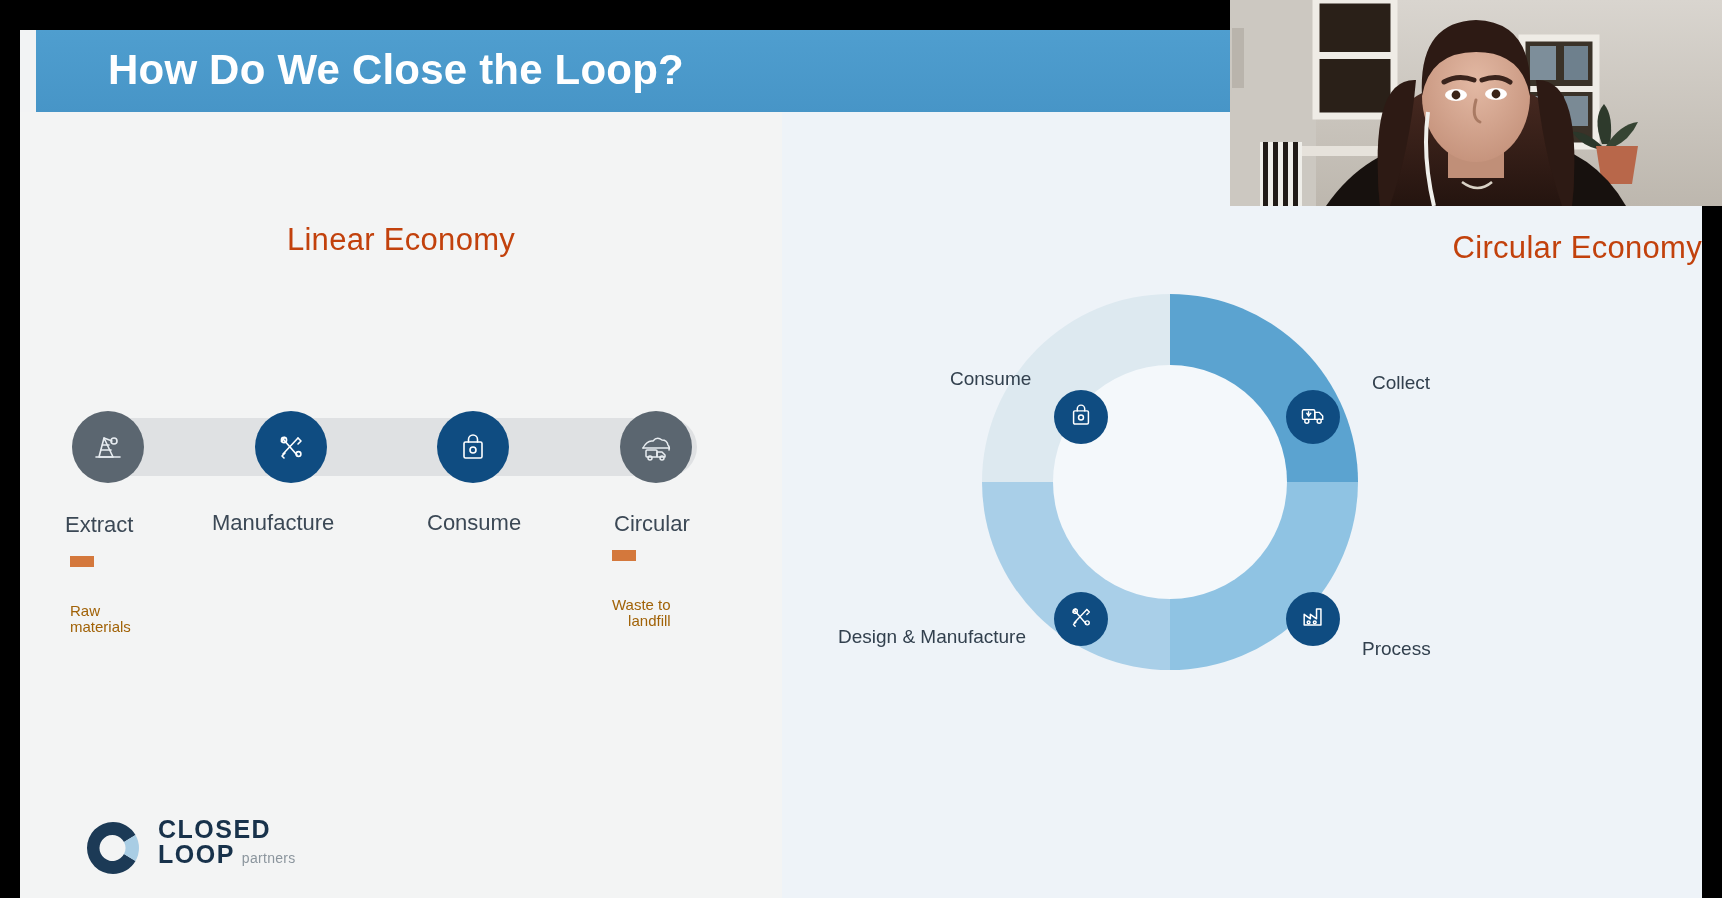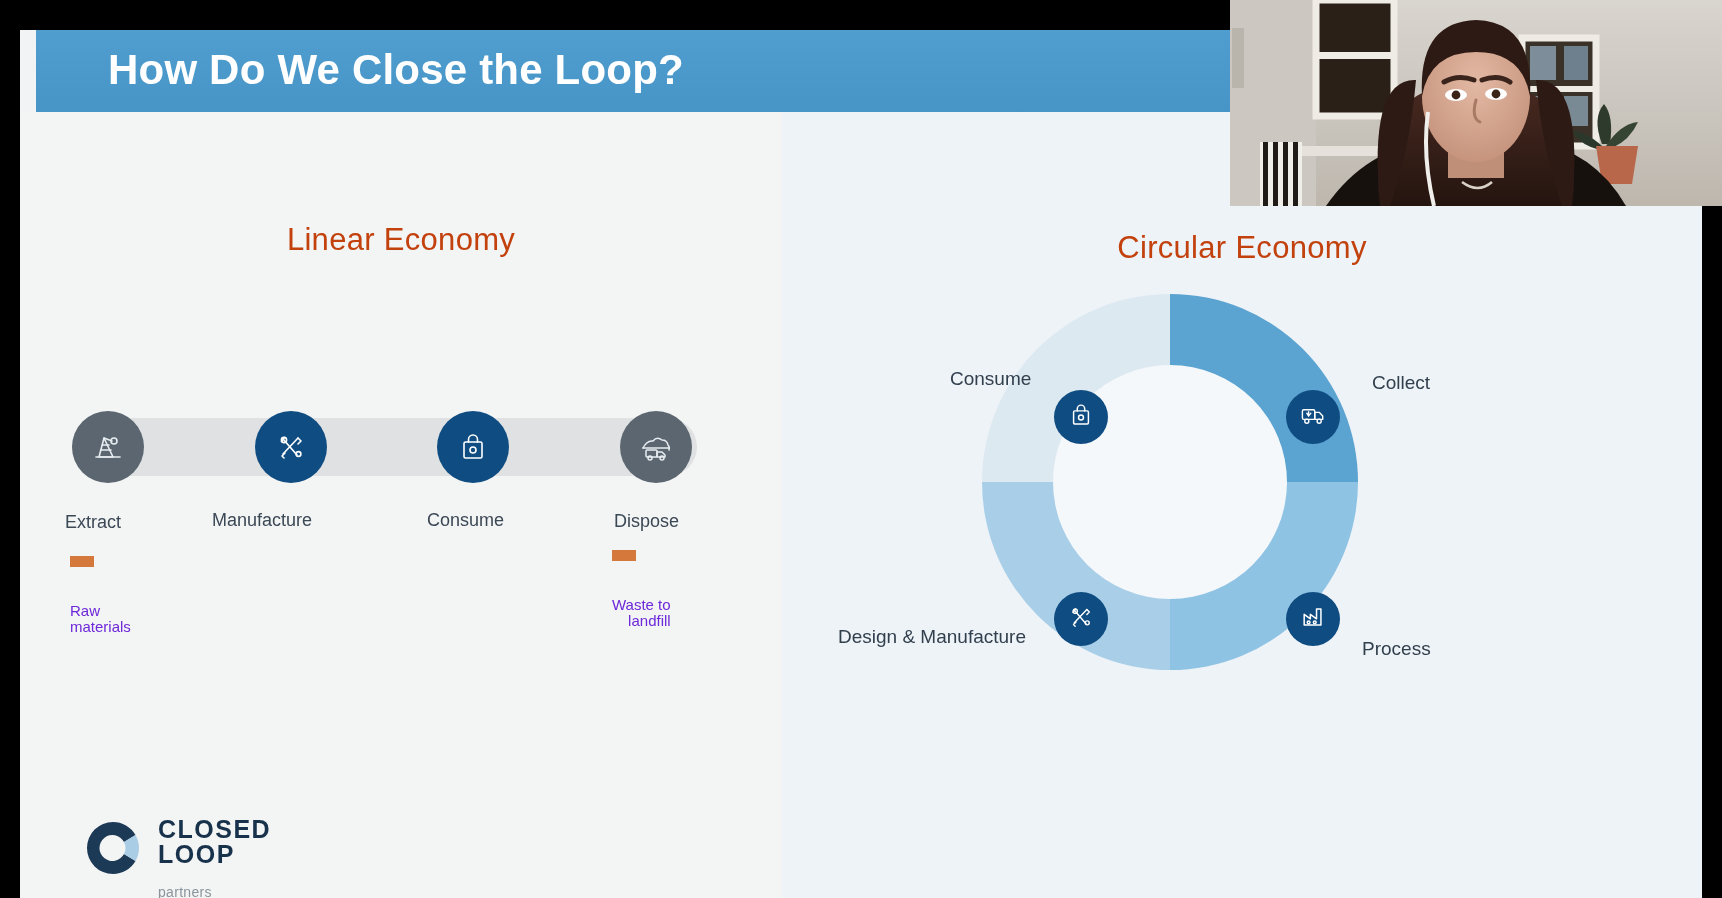--- a/index.html
+++ b/index.html
@@ -74,21 +74,21 @@
   .panel-heading {
     position: absolute;
     width: 100%;
     text-align: center;
     font-size: 31px;
     color: #c2410c;
     font-weight: normal;
     letter-spacing: 0.3px;
   }
   #heading-linear  { top: 110px; }
-  #heading-circular{ top: 118px; }
+  #heading-circular{ top: 118px; text-align: right; }
 
   
   #linear-track {
     position: absolute;
     left: 52px;
     top: 306px;
     width: 625px;
     height: 58px;
     background: #dfe1e3;
     border-radius: 29px;
@@ -109,40 +109,40 @@
 
   #node-extract     { left: 52px;  }
   #node-manufacture { left: 235px; }
   #node-consume     { left: 417px; }
   #node-dispose     { left: 600px; }
 
   .node svg { display: block; }
 
   .node-label {
     position: absolute;
-    font-size: 18px;
+    font-size: 22px;
     color: #3b4855;
     white-space: nowrap;
   }
   #label-extract     { left: 45px;  top: 400px; }
   #label-manufacture { left: 192px; top: 398px; }
   #label-consume     { left: 407px; top: 398px; }
   #label-dispose     { left: 594px; top: 399px; }
 
   
   .annotation { position: absolute; }
   .annotation .swatch {
     width: 24px;
     height: 11px;
     background: #d4783c;
     margin-bottom: 6px;
   }
   .annotation .ann-text {
     font-size: 15px;
-    color: #6d28d9;
+    color: #a16207;
     line-height: 16px;
     white-space: pre-line;
     margin-top: 36px;
   }
   #ann-raw   { left: 50px;  top: 444px; }
   #ann-waste { left: 592px; top: 438px; text-align: right; }
 
   
   #donut-wrap {
     position: absolute;
@@ -195,22 +195,21 @@
   }
   #logo-line1 {
     font-size: 25px;
     font-weight: bold;
     color: #18324b;
     letter-spacing: 1.5px;
   }
   #logo-line2row {
     display: flex;
     align-items: baseline;
-    gap: 18px;
-    flex-direction: column;
+    gap: 7px;
   }
   #logo-line2 {
     font-size: 25px;
     font-weight: bold;
     color: #18324b;
     letter-spacing: 1.5px;
   }
   #logo-partners {
     font-size: 14px;
     color: #8b959d;
@@ -292,21 +291,21 @@
             <path d="M20 24 L25 24 L28 27 L28 29 L20 29 Z"></path>
             <circle cx="13" cy="30" r="2"></circle>
             <circle cx="25" cy="30" r="2"></circle>
           </svg>
         </span>
       </div>
 
       <div class="node-label" id="label-extract">Extract</div>
       <div class="node-label" id="label-manufacture">Manufacture</div>
       <div class="node-label" id="label-consume">Consume</div>
-      <div class="node-label" id="label-dispose">Dispose</div>
+      <div class="node-label" id="label-dispose">Circular</div>
 
       <div class="annotation" id="ann-raw">
         <div class="swatch"></div>
         <div class="ann-text">Raw
 materials</div>
       </div>
 
       <div class="annotation" id="ann-waste">
         <div class="swatch"></div>
         <div class="ann-text">Waste to

